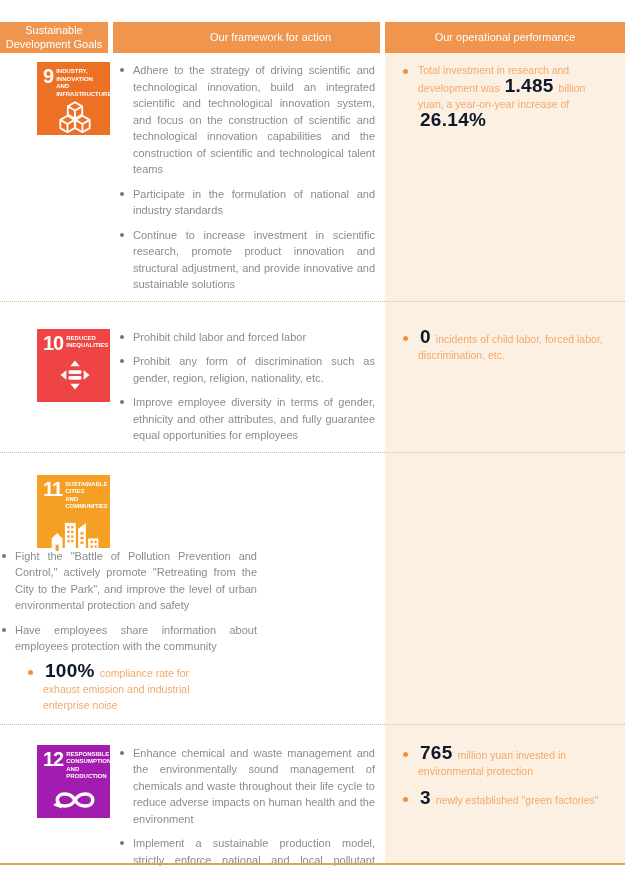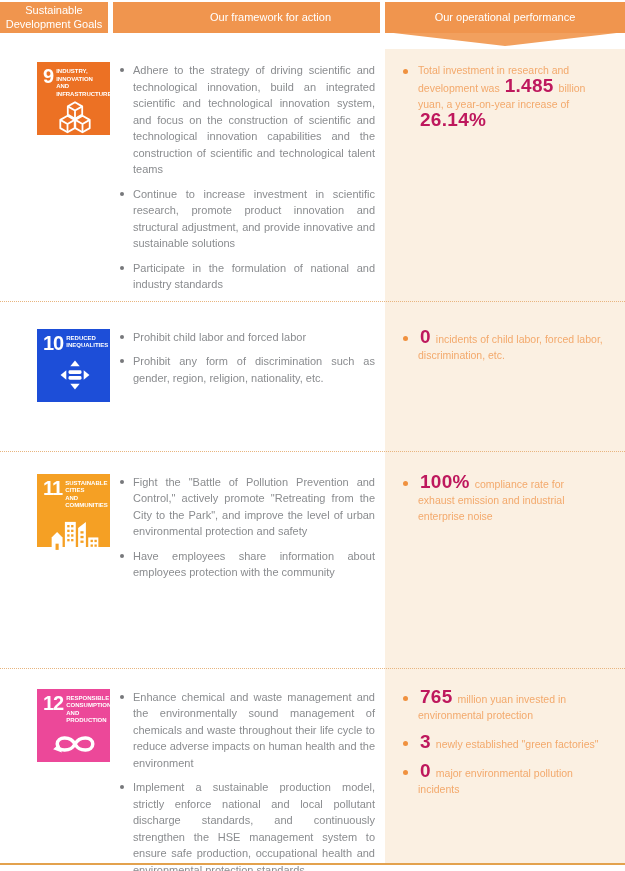--- a/index.html
+++ b/index.html
@@ -1,41 +1,41 @@
 <!DOCTYPE html>
 <html><head>
 <meta charset="utf-8">
 <style>
   * { margin:0; padding:0; box-sizing:border-box; }
   html,body { background:#fff; }
   body { font-family:"Liberation Sans","DejaVu Sans",sans-serif; }
   .page { position:relative; width:625px; height:871px; background:#fff; overflow:hidden; }
 
   
-  .hdr { display:flex; gap:5px; padding-top:2px; position:relative; z-index:3; }
+  .hdr { display:flex; gap:5px; padding-top:2px; position:relative; z-index:3;margin-top:20px; }
   .hdr-cell { background:#F0954E; color:#fff; height:31px; display:flex;
               align-items:center; justify-content:center; text-align:center;
               font-size:11px; line-height:1.2; }
   .hdr-c1 { width:108px; }
   .hdr-c2 { flex:1;padding-left:48px; }
   .hdr-c3 { width:240px; }
   .chevron { position:absolute; left:385px; top:32px; width:240px; height:14px;
              background:#F2A05E; clip-path:polygon(0 0,100% 0,50% 100%); z-index:2; }
 
   
   .perf-bg { position:absolute; left:385px; top:49px; width:240px; height:815px;
              background:#FBF0E2; z-index:0; }
 
   
   .content { position:absolute; top:49px; left:0; width:625px; z-index:1; }
   .row { display:flex; border-bottom:1px dotted #E8B57F; }
   .row:last-child { border-bottom:none; }
   .row1 { min-height:229px; padding-top:13px; }
   .row2 { min-height:150px; padding-top:27px; }
-  .row3 { min-height:217px; padding-top:22px; }
+  .row3 { min-height:217px; padding-top:22px;flex-direction:column; }
   .row4 { min-height:218px; padding-top:20px; }
 
   .col-icon { width:118px; padding-left:37px; flex:none; }
   .col-actions { width:257px; flex:none; }
   .col-perf { width:250px; flex:none; margin-left:10px; padding:0 32px 0 18px; }
 
   
   .sdg-tile { width:73px; height:73px; color:#fff; padding:5px 4px 3px 6px;
               display:flex; flex-direction:column; }
   .tile-head { display:flex; gap:3px; align-items:flex-start; }
@@ -52,21 +52,21 @@
                 text-align:justify; }
   .actions li::before { content:""; position:absolute; left:2px; top:6px;
                 width:4px; height:4px; border-radius:50%; background:#77787B; }
 
   
   .perf { list-style:none; }
   .perf li { position:relative; padding-left:15px; margin-bottom:11px;
              font-size:10.5px; line-height:16px; color:#F3A96C; }
   .perf li::before { content:""; position:absolute; left:0; top:7px;
              width:5px; height:5px; border-radius:50%; background:#F0913F; }
-  .big { font-size:19px; font-weight:bold; color:#be185d; letter-spacing:0.3px;
+  .big { font-size:19px; font-weight:bold; color:#0f172a; letter-spacing:0.3px;
          padding:0 2px; }
 
   .bottom-rule { position:absolute; left:0; top:863px; width:625px; height:2px;
                  background:#E3A24E; z-index:2; }
 
   svg { overflow:visible; }
 </style>
 </head>
 <body>
 
@@ -103,33 +103,33 @@
               <path d="M26,32 L16.4,26.5 M26,32 L35.6,26.5 M26,32 L26,43"></path>
 
               <polygon points="46,21 55.6,26.5 55.6,37.5 46,43 36.4,37.5 36.4,26.5"></polygon>
               <path d="M46,32 L36.4,26.5 M46,32 L55.6,26.5 M46,32 L46,43"></path>
             </g>
           </svg>
         </div>
       </div>
       <ul class="actions col-actions">
         <li>Adhere to the strategy of driving scientific and technological innovation, build an integrated scientific and technological innovation system, and focus on the construction of scientific and technological innovation capabilities and the construction of scientific and technological talent teams</li>
+        <li>Participate in the formulation of national and industry standards</li>
         <li>Continue to increase investment in scientific research, promote product innovation and structural adjustment, and provide innovative and sustainable solutions</li>
-        <li>Participate in the formulation of national and industry standards</li>
       </ul>
       <ul class="perf col-perf">
         <li>
           <span class="sm">Total investment in research and development was </span><span class="big">1.485</span><span class="sm"> billion yuan, a year-on-year increase of </span><span class="big">26.14%</span>
         </li>
       </ul>
     </section>
 
     <section class="row row2">
       <div class="col-icon">
-        <div class="sdg-tile" style="background:#1d4ed8">
+        <div class="sdg-tile" style="background:#ef4444">
           <div class="tile-head">
             <span class="tile-num">10</span>
             <span class="tile-ttl">
               <span>Reduced</span>
               <span>Inequalities</span>
             </span>
           </div>
           <svg class="pict" width="52" height="40" viewBox="0 0 72 52">
             <g fill="#fff">
               <rect x="27" y="19.5" width="18" height="5" rx="2"></rect>
@@ -138,20 +138,21 @@
               <polygon points="36,46 29.5,38 42.5,38"></polygon>
               <polygon points="16,26 24,19.5 24,32.5"></polygon>
               <polygon points="56,26 48,19.5 48,32.5"></polygon>
             </g>
           </svg>
         </div>
       </div>
       <ul class="actions col-actions">
         <li>Prohibit child labor and forced labor</li>
         <li>Prohibit any form of discrimination such as gender, region, religion, nationality, etc.</li>
+        <li>Improve employee diversity in terms of gender, ethnicity and other attributes, and fully guarantee equal opportunities for employees</li>
       </ul>
       <ul class="perf col-perf">
         <li>
           <span class="big">0</span><span class="sm"> incidents of child labor, forced labor, discrimination, etc.</span>
         </li>
       </ul>
     </section>
 
     <section class="row row3">
       <div class="col-icon">
@@ -201,21 +202,21 @@
       </ul>
       <ul class="perf col-perf">
         <li>
           <span class="big">100%</span><span class="sm"> compliance rate for exhaust emission and industrial enterprise noise</span>
         </li>
       </ul>
     </section>
 
     <section class="row row4">
       <div class="col-icon">
-        <div class="sdg-tile" style="background:#ec4899">
+        <div class="sdg-tile" style="background:#a21caf">
           <div class="tile-head">
             <span class="tile-num">12</span>
             <span class="tile-ttl">
               <span>Responsible</span>
               <span>Consumption</span>
               <span>and Production</span>
             </span>
           </div>
           <svg class="pict" width="56" height="34" viewBox="0 0 72 44">
             <path d="M36,22 C30,11 13,12 13,22 C13,32 30,33 36,22 C42,11 59,12 59,22 C59,32 42,33 36,22" fill="none" stroke="#fff" stroke-width="4.5" stroke-linecap="round"></path>
@@ -227,22 +228,19 @@
         <li>Enhance chemical and waste management and the environmentally sound management of chemicals and waste throughout their life cycle to reduce adverse impacts on human health and the environment</li>
         <li>Implement a sustainable production model, strictly enforce national and local pollutant discharge standards, and continuously strengthen the HSE management system to ensure safe production, occupational health and environmental protection standards</li>
       </ul>
       <ul class="perf col-perf">
         <li>
           <span class="big">765</span><span class="sm"> million yuan invested in environmental protection</span>
         </li>
         <li>
           <span class="big">3</span><span class="sm"> newly established "green factories"</span>
         </li>
-        <li>
-          <span class="big">0</span><span class="sm"> major environmental pollution incidents</span>
-        </li>
       </ul>
     </section>
 
   </main>
 
   <div class="bottom-rule"></div>
 </div>
 
 </body></html>

